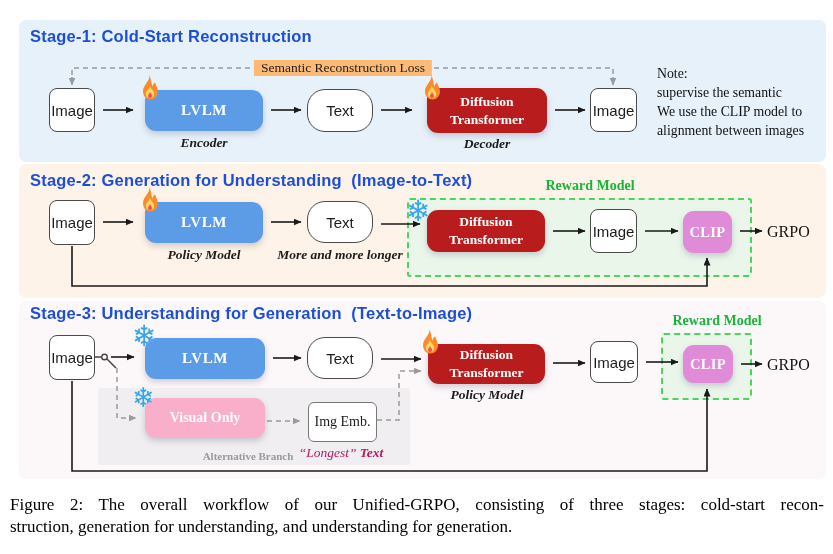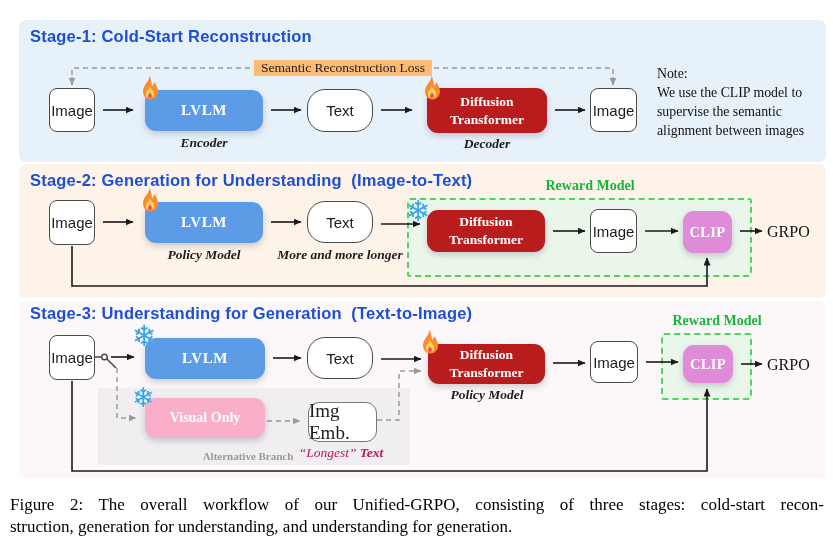--- a/index.html
+++ b/index.html
@@ -23,21 +23,21 @@
   .note{position:absolute;z-index:4;font-family:"Liberation Serif",serif;font-size:13.8px;color:#111;line-height:19px;}
   .reward-box{position:absolute;z-index:2;background:#ebf6eb;border:2px dashed #4ed45e;border-radius:3px;box-sizing:border-box;}
   .reward-lbl{position:absolute;z-index:4;transform:translateX(-50%);font-family:"Liberation Serif",serif;font-weight:700;font-size:14px;color:#17b53a;white-space:nowrap;padding-left:20px;}
   .alt-box{position:absolute;z-index:1;background:#f0eef0;border-radius:2px;}
   .alt-lbl{position:absolute;z-index:4;transform:translateX(-50%);font-family:"Liberation Serif",serif;font-weight:700;font-size:11px;color:#9a9a9a;white-space:nowrap;}
   .grpo{position:absolute;z-index:4;font-family:"Liberation Serif",serif;font-size:16px;color:#111;}
   .icon{position:absolute;z-index:6;line-height:1;}
   .snow{color:#38a5ea;text-shadow:0 0 1px #bfe3fb;font-family:"DejaVu Sans",sans-serif;}
   .caption{position:absolute;left:10px;top:494px;width:814px;z-index:4;font-family:"Liberation Serif",serif;font-size:17px;color:#000;line-height:22px;}
   .cap1{text-align-last:justify;}
-  .imgemb{background:#fff;border:1.5px solid #777;border-radius:11px;font-family:"Liberation Serif",serif;font-size:19px;color:#1c1c1c;}
+  .imgemb{background:#fff;border:1.5px solid #777;border-radius:6px;font-family:"Liberation Serif",serif;font-size:14px;color:#1c1c1c;}
   .longest{position:absolute;z-index:4;transform:translateX(-50%);font-family:"Liberation Serif",serif;font-size:13.5px;color:#be185d;white-space:nowrap;}
 </style>
 </head>
 <body>
 
 <div id="fig">
 
   <div class="panel" id="p1"></div>
   <div class="panel" id="p2"></div>
   <div class="panel" id="p3"></div>
@@ -107,22 +107,22 @@
     <span>Diffusion</span>
       <span>Transformer</span>
   </div>
   <div class="ital" style="left:487px;top:136px;">Decoder</div>
   <div class="node box-white" style="left:590px;top:88px;width:47px;height:44px;">
       <span>Image</span>
     </div>
 
   <div class="note" style="left:657px;top:64px;width:172px;">
     <div>Note:</div>
+    <div>supervise the semantic</div>
     <div>We use the CLIP model to</div>
-    <div>supervise the semantic</div>
     <div>alignment between images</div>
   </div>
 
   <div class="stage-title" style="left:30px;top:171px;">Stage-2: Generation for Understanding  (Image-to-Text)</div>
 
   <div class="node box-white" style="left:49px;top:200px;width:46px;height:45px;">
       <span>Image</span>
     </div>
   <div class="node chip chip-blue" style="left:145px;top:202px;width:118px;height:41px;">
       <span>LVLM</span>

